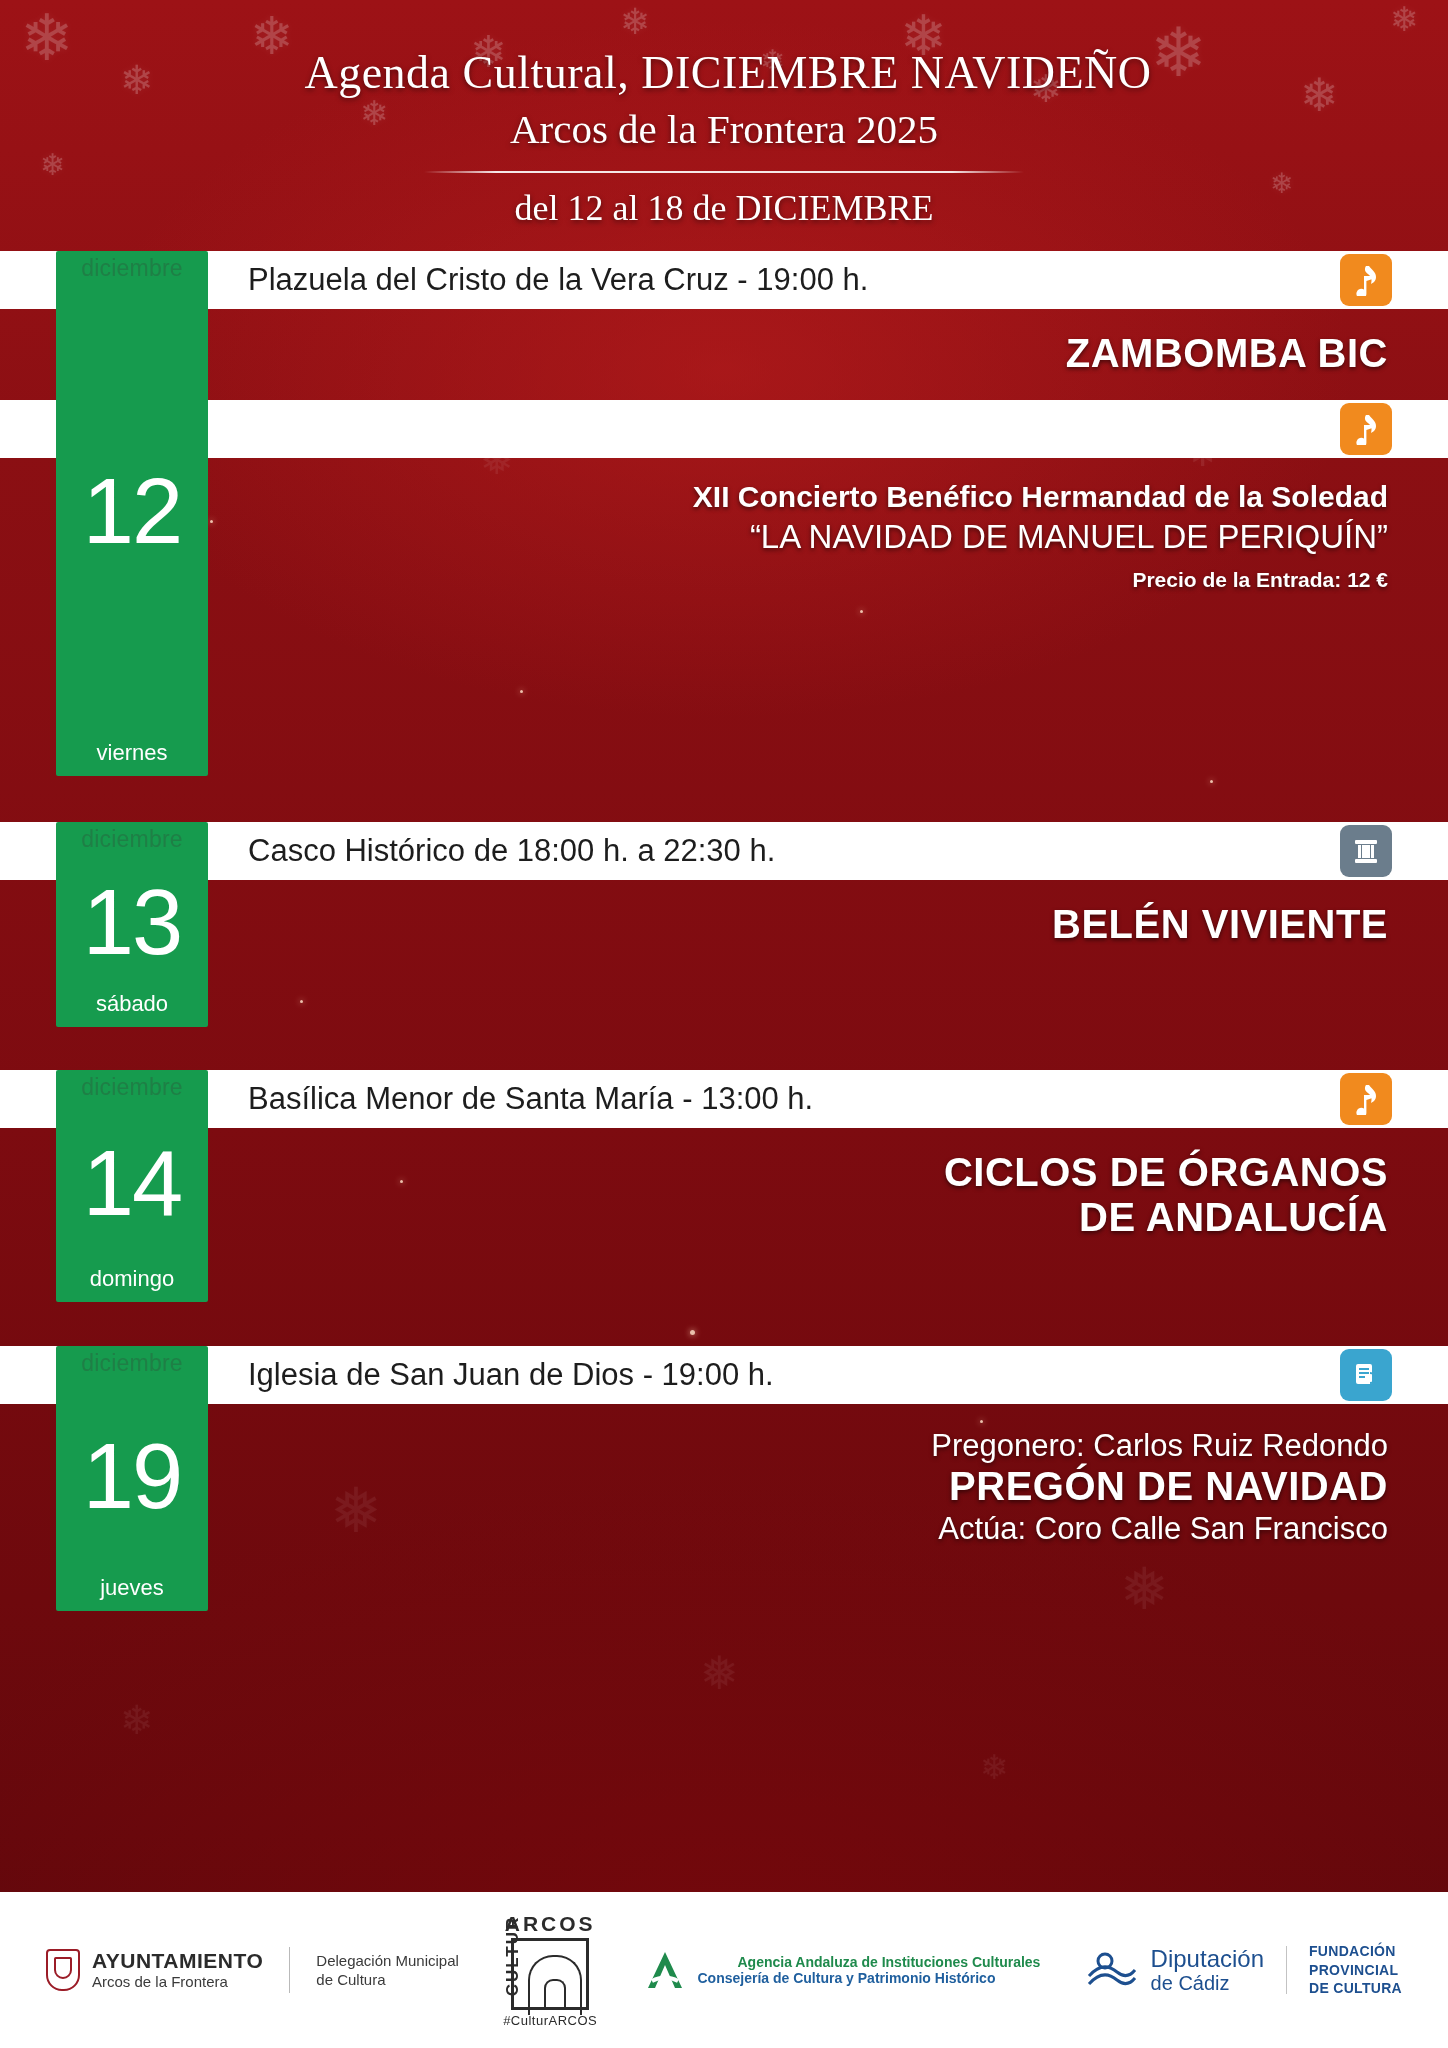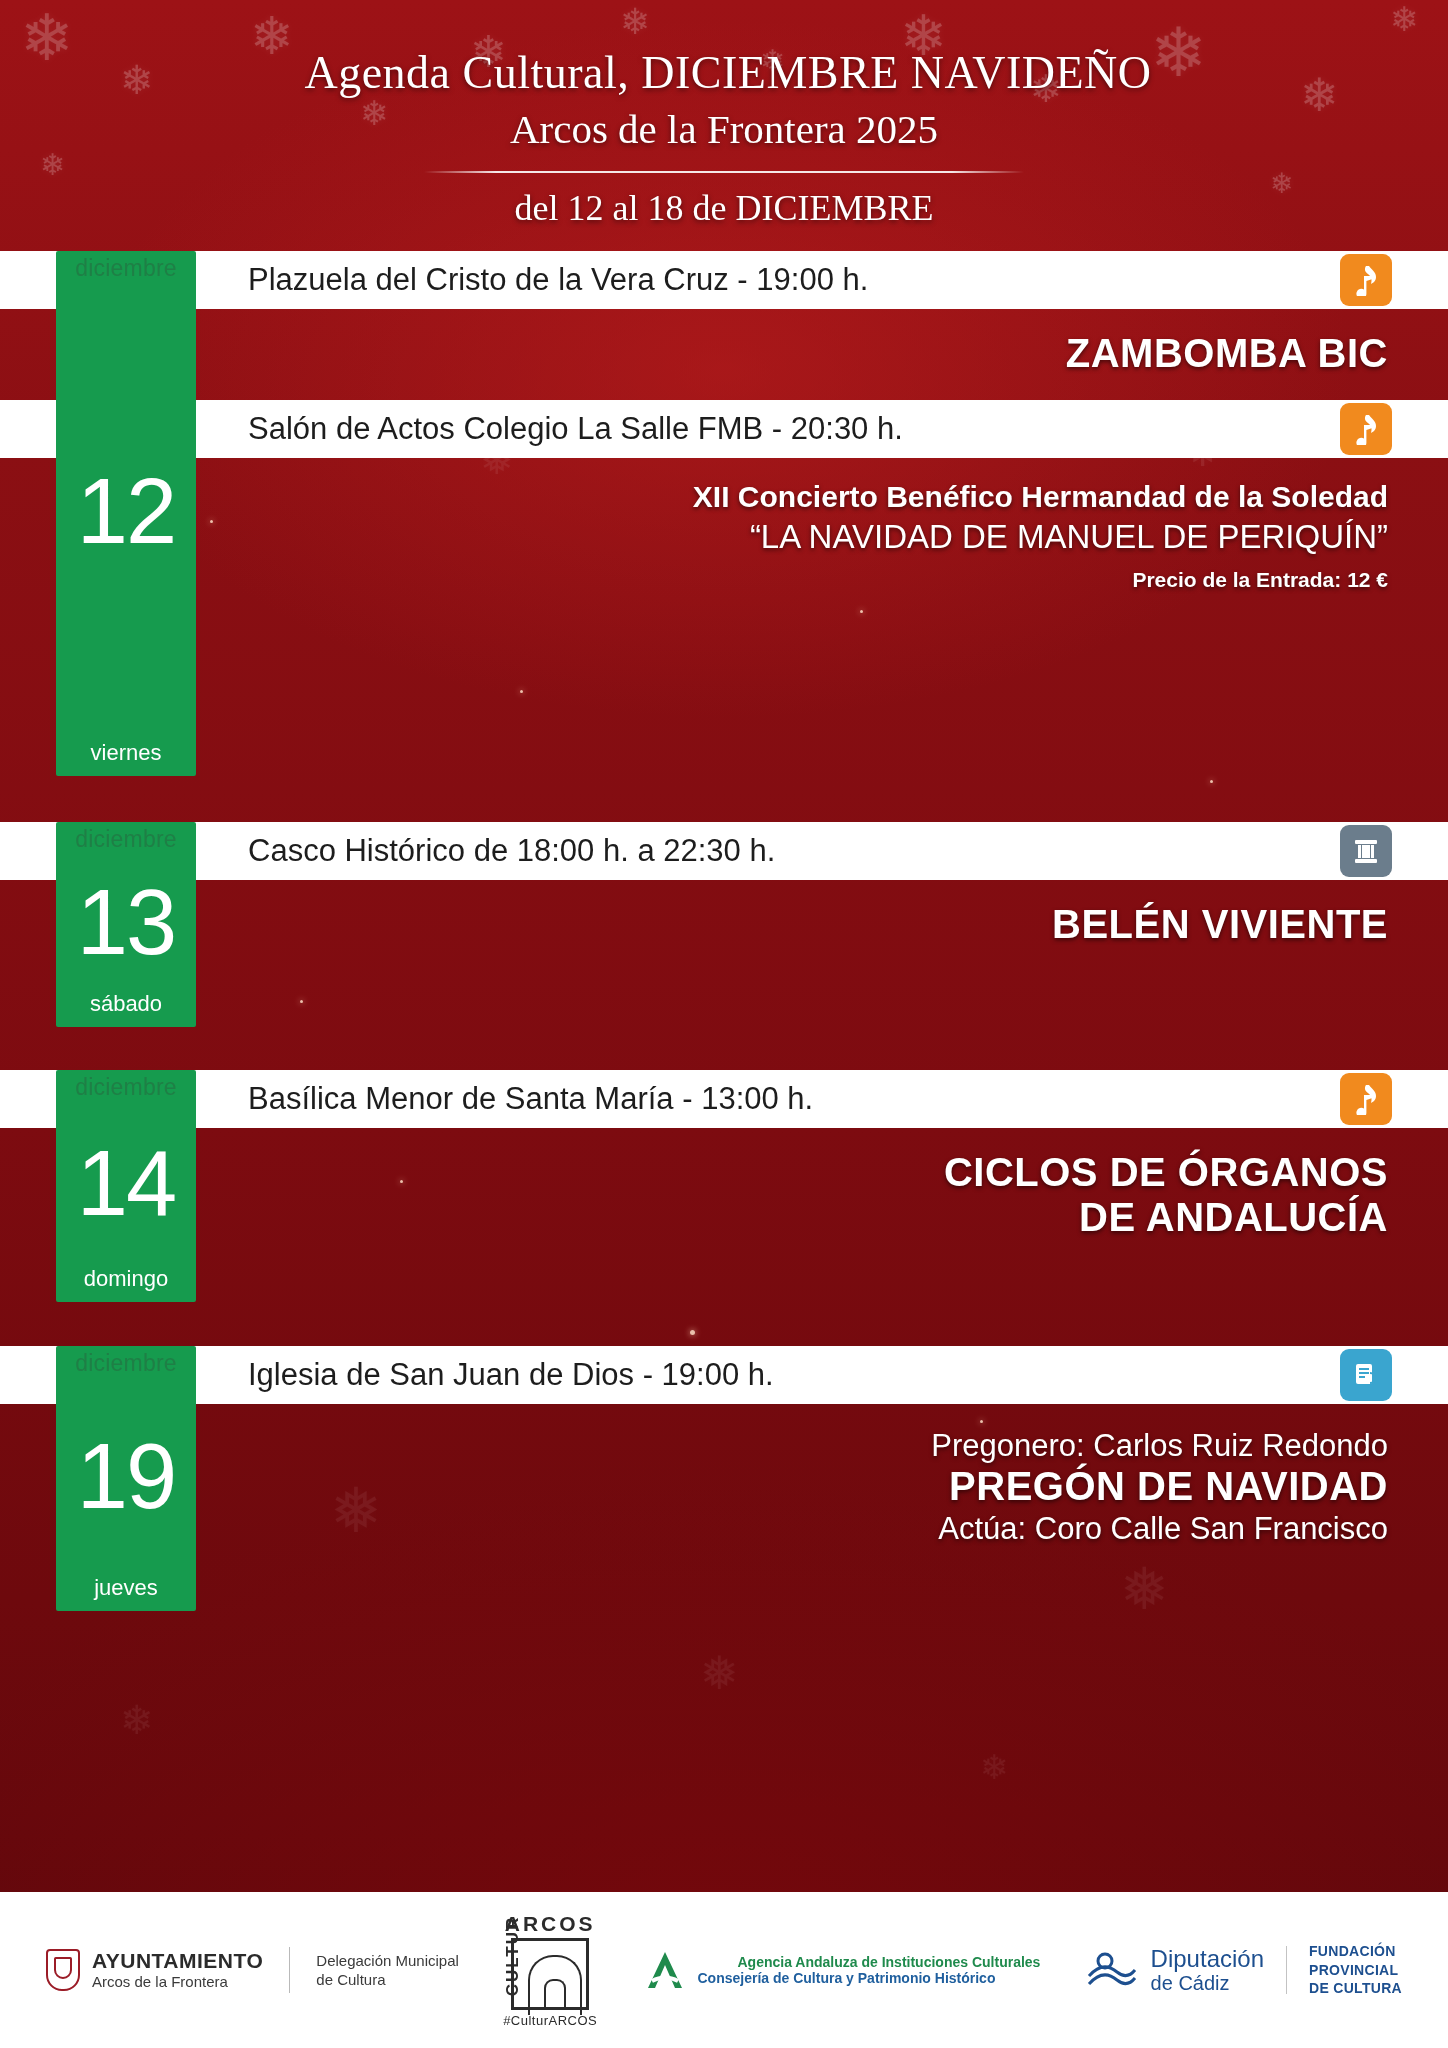--- a/index.html
+++ b/index.html
@@ -63,21 +63,21 @@
 
   
   .agenda { position: relative; z-index: 3; margin-top: 22px; }
   .day-block { position: relative; margin-bottom: 26px; }
   .day-block:last-child { margin-bottom: 0; }
 
   .date-chip {
     position: absolute;
     left: 56px;
     top: 0;
-    width: 140px;
+    width: 152px;
     background: #169b4e;
     color: #ffffff;
     text-align: center;
     z-index: 5;
     padding: 4px 0 10px;
     border-radius: 2px;
     display: flex;
     flex-direction: column;
     justify-content: space-between;
     align-items: center;
@@ -279,21 +279,20 @@
                 <path d="M11 12v13.5a5 5 0 1 0 2.4 4.3V17l6-2v-3l-8.4 0z" fill="#fff"></path>
               </svg>
           </div>
         </div>
 
         <div class="event">
           <div class="line ev-main">ZAMBOMBA BIC</div>
         </div>
 
         <div class="white-bar">
-          <div class="venue">Salón de Actos Colegio La Salle FMB - 20:30 h.</div>
           <div class="badge music">
             <svg width="26" height="32" viewBox="0 0 26 32">
                 <path d="M16 2c3 4 7 6 7 11 0 4-3 6-5 7 1-4 1-7-3-10-3-2-4-5-2-8z" fill="#fff"></path>
                 <path d="M11 12v13.5a5 5 0 1 0 2.4 4.3V17l6-2v-3l-8.4 0z" fill="#fff"></path>
               </svg>
           </div>
         </div>
 
         <div class="event">
           <div class="line ev-sub">XII Concierto Benéfico Hermandad de la Soledad</div>

